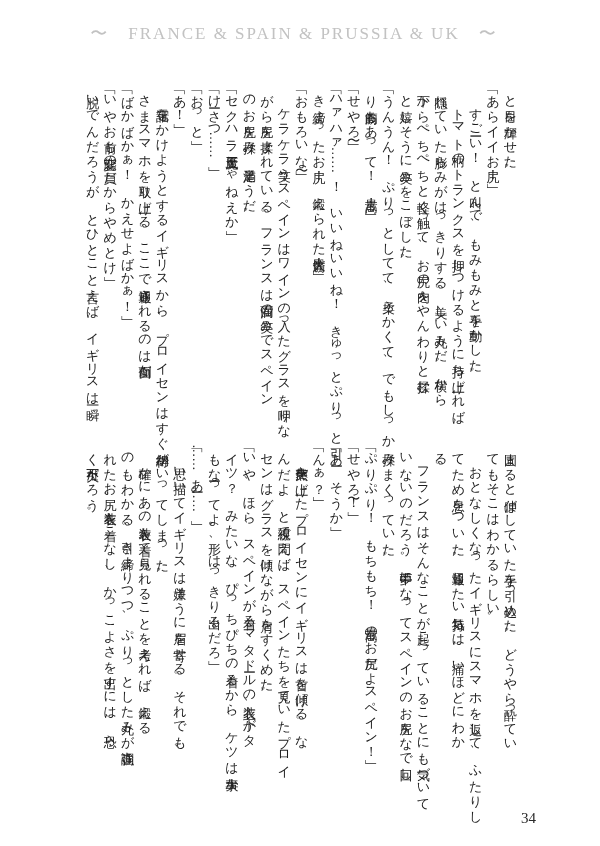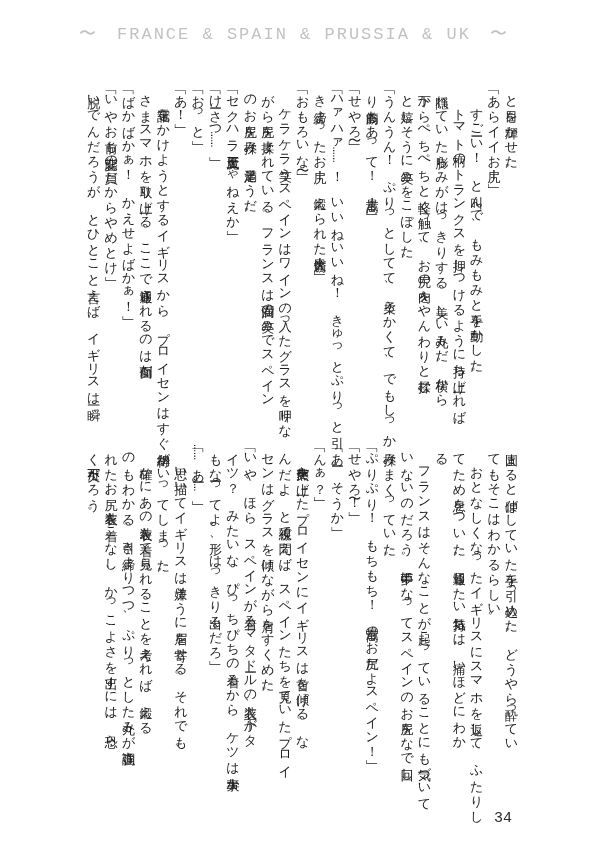--- a/index.html
+++ b/index.html
@@ -2,21 +2,21 @@
 <html lang="ja"><head>
 <meta charset="utf-8">
 <style>
   html, body { margin: 0; padding: 0; background: #ffffff; }
   .page {
     position: relative;
     width: 588px;
     height: 846px;
     background: #ffffff;
     overflow: hidden;
-    font-family: Liberation Mono, monospace;
+    font-family: Liberation Serif, serif;
   }
   .header {
     position: absolute;
     top: 22px;
     left: 0;
     width: 100%;
     text-align: center;
     color: #c2c2c2;
     font-size: 17px;
     letter-spacing: 2px;
@@ -36,21 +36,21 @@
   .band .line {
     margin: 0;
     padding: 0;
     white-space: pre;
   }
   .band-top { top: 86px; height: 354px; }
   .band-bottom { top: 444px; height: 356px; }
   .page-number {
     position: absolute;
     top: 810px;
-    right: 76px;
+    right: 52px;
     color: #2a2a2a;
     font-size: 15px;
   }
 </style>
 </head>
 <body>
 
 <div class="page">
 
   <div class="header">〜　FRANCE &amp; SPAIN &amp; PRUSSIA &amp; UK　〜</div>

